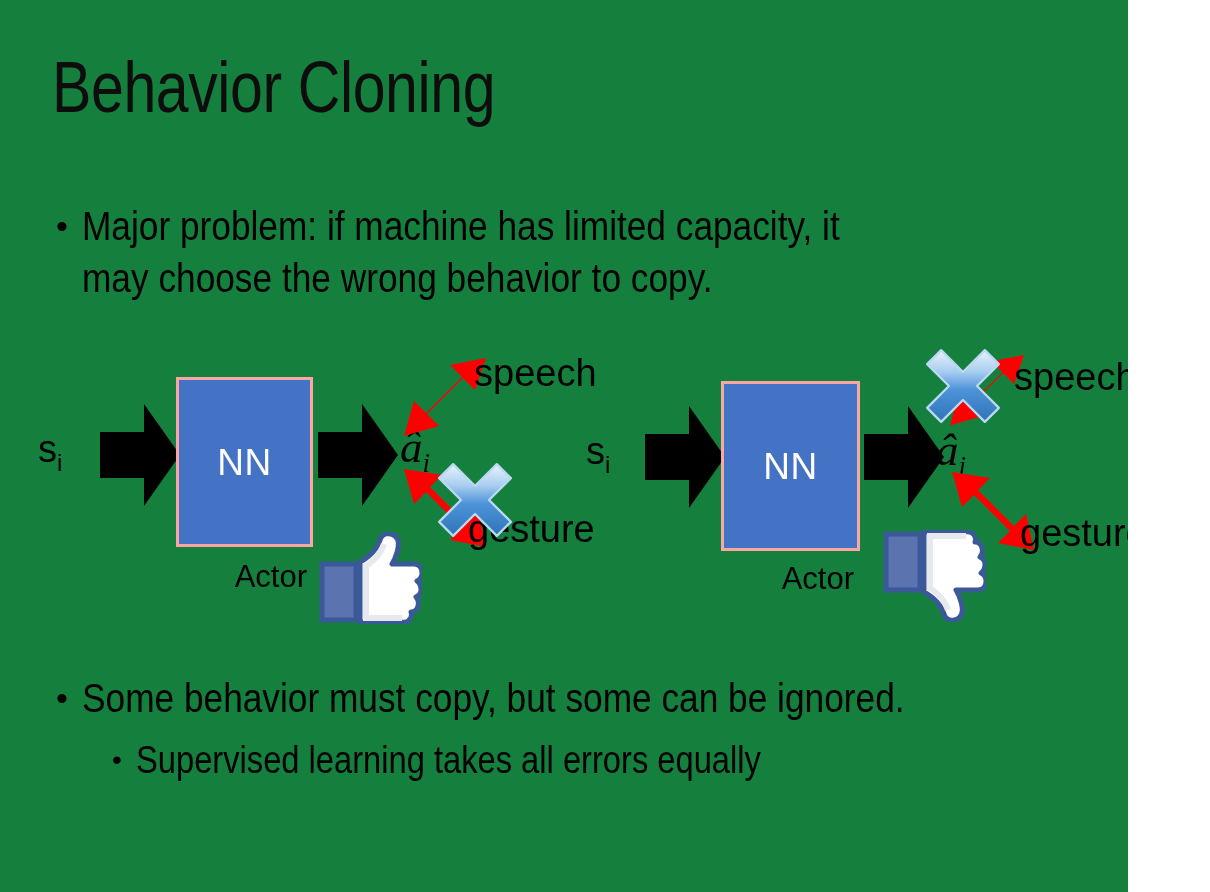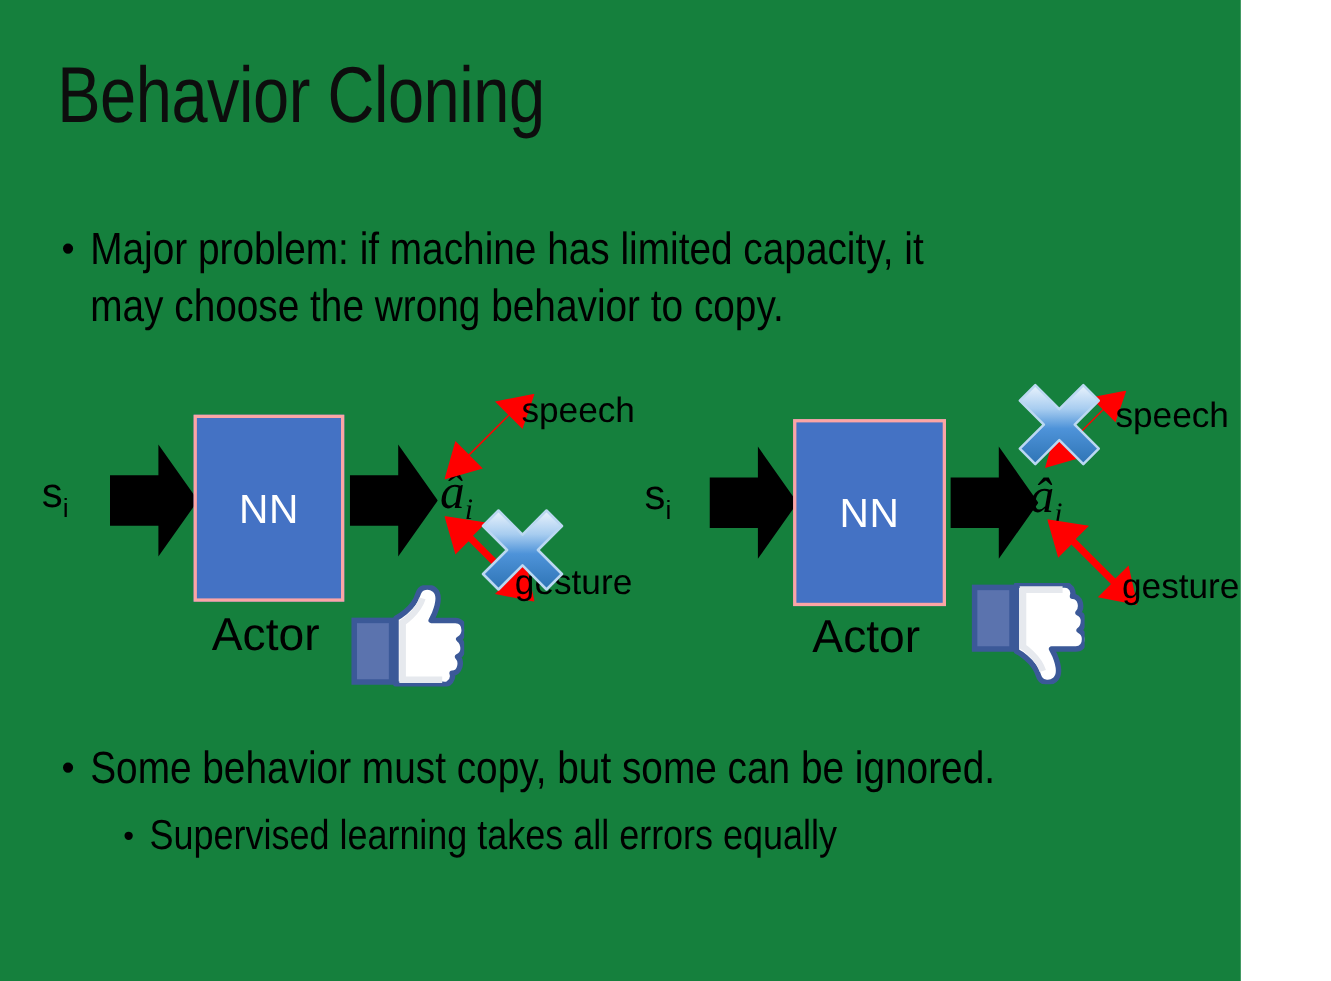--- a/index.html
+++ b/index.html
@@ -83,43 +83,43 @@
   }
   .nn-box span {
     color: #ffffff;
     font-size: 37px;
     line-height: 37px;
     letter-spacing: 0.5px;
   }
 
   .actor-label {
     position: absolute;
-    font-size: 42px;
+    font-size: 31px;
     line-height: 35px;
     color: #000;
     white-space: nowrap;
-    text-align: center;
+    text-align: right;
   }
 
   .arrow-block { position: absolute; }
 
   .ahat {
     position: absolute;
     font-family: Liberation Serif, serif;
     font-style: italic;
     font-size: 45px;
     line-height: 45px;
     color: #000;
     white-space: nowrap;
   }
   .ahat sub { font-size: 27px; font-style: italic; }
 
   .out-label {
     position: absolute;
-    font-size: 32px;
+    font-size: 38px;
     line-height: 38px;
     color: #000;
     white-space: nowrap;
   }
 
   .dbl-arrow { position: absolute; }
   .xmark { position: absolute; }
   .thumb { position: absolute; }
 </style>
 </head>

